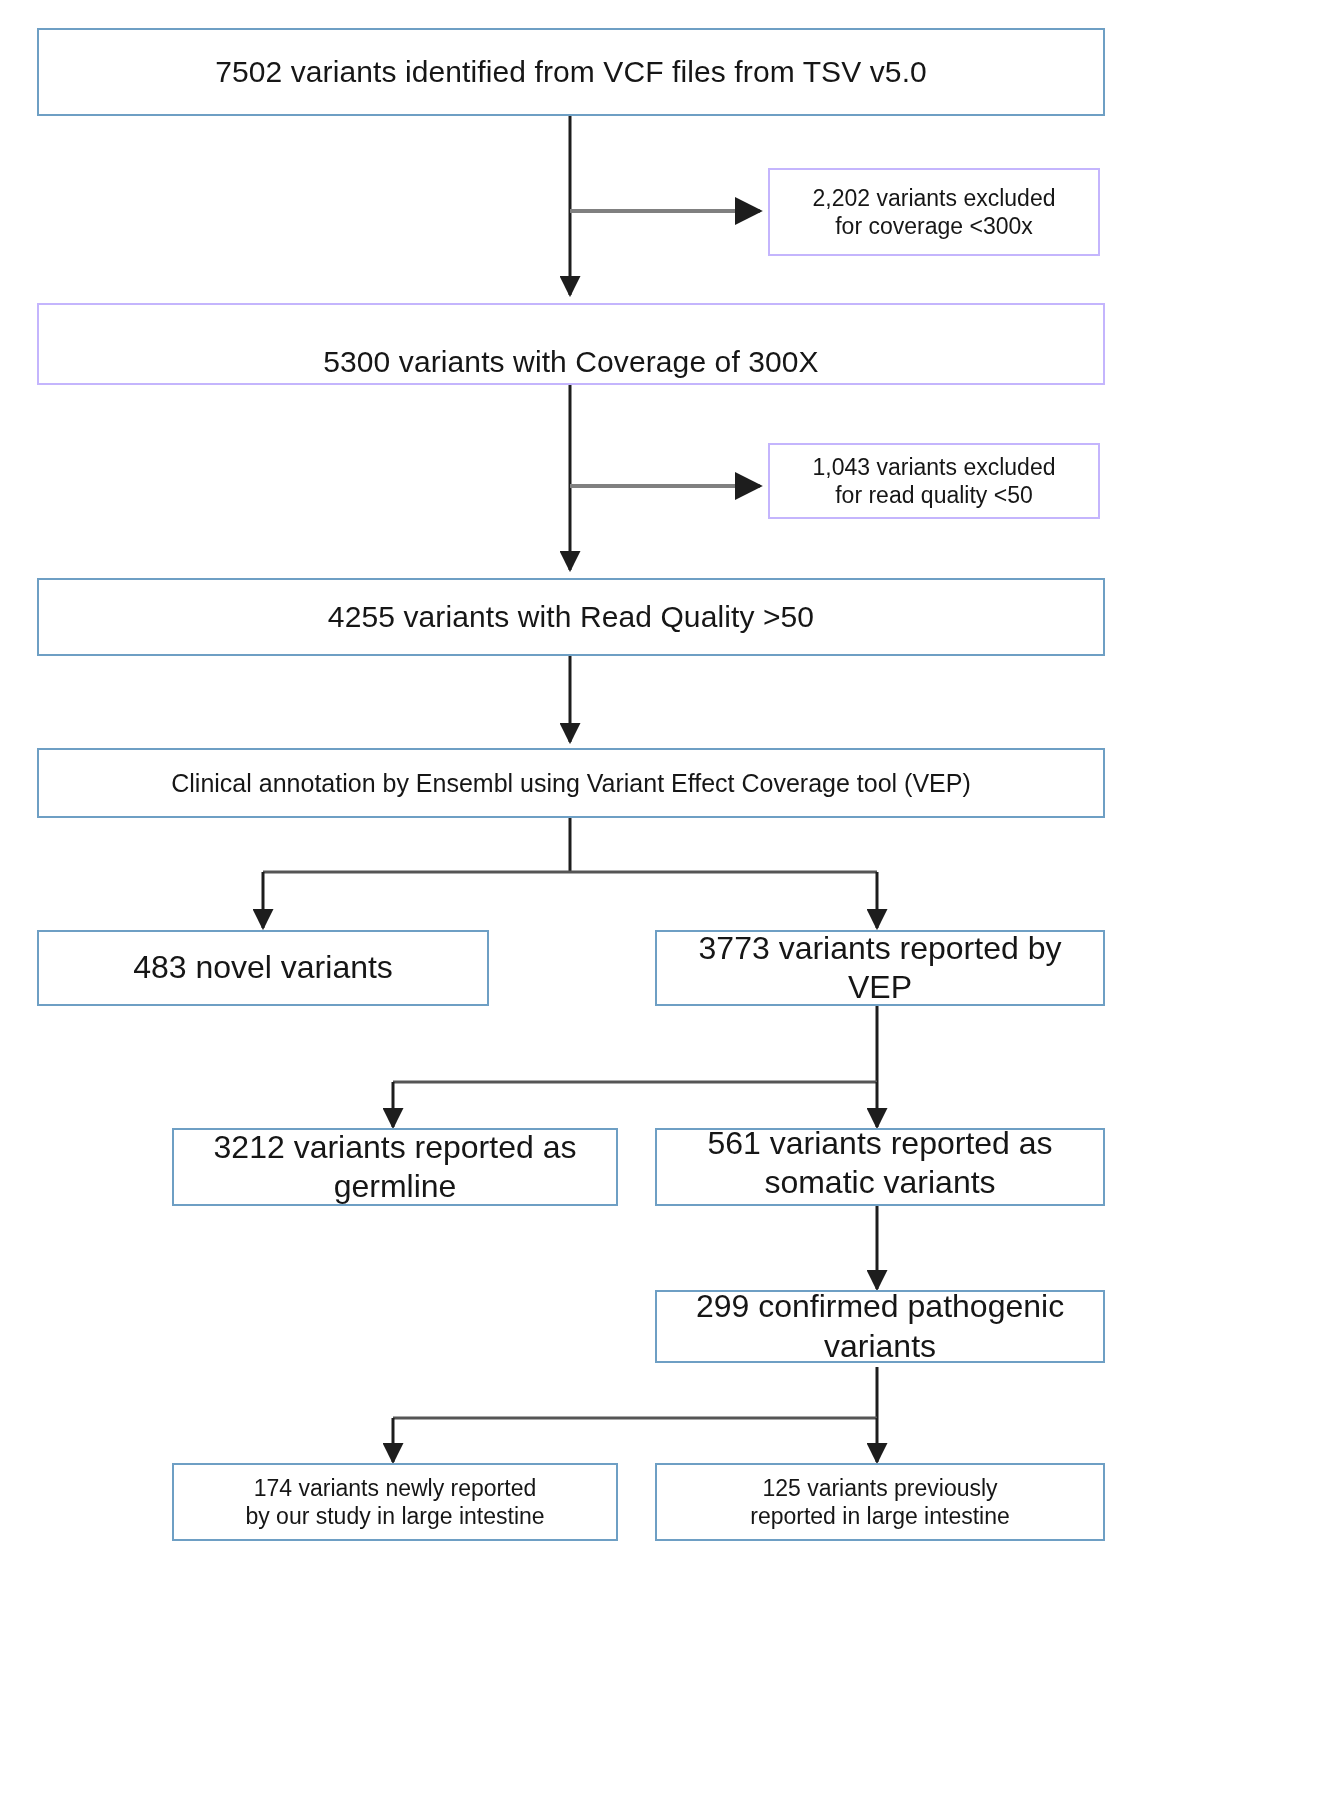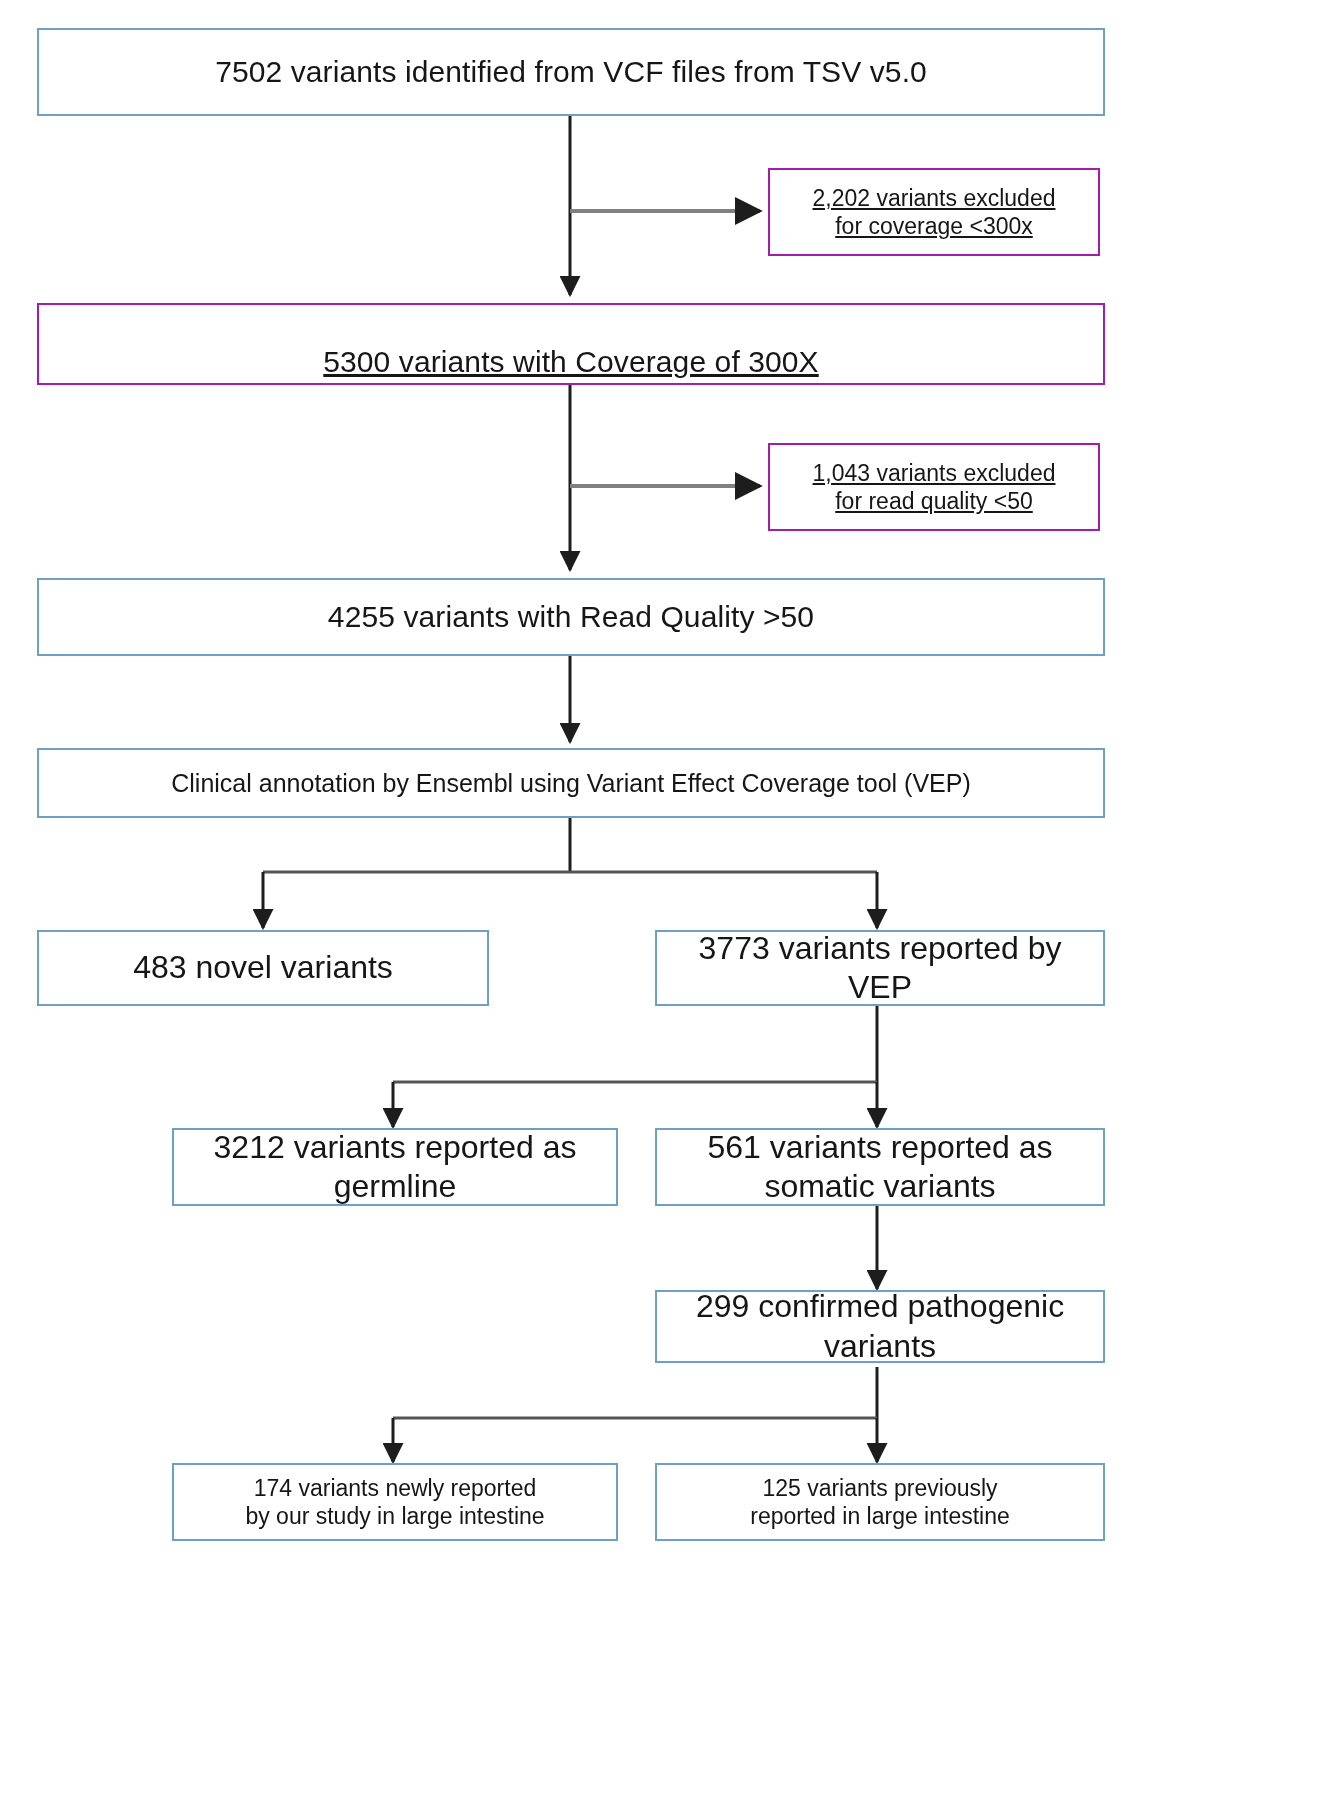--- a/index.html
+++ b/index.html
@@ -27,22 +27,21 @@
     justify-content: center;
     text-align: center;
     line-height: 1.22;
     color: #161616;
     padding: 2px 12px;
   }
   .node.blue {
     border: 2px solid #6E9FC4;
   }
   .node.dark {
-    border: 2px solid #a21caf;
-    text-decoration: underline;
+    border: 2px solid #c4b5fd;
   }
   .node .txt {
     display: block;
     white-space: pre-line;
   }
   .size-lg .txt { font-size: 30px; letter-spacing: 0.1px; }
   .size-md .txt { font-size: 25px; }
   .size-sm .txt { font-size: 32px; }
   .size-xs .txt { font-size: 23px; }
 
@@ -104,21 +103,21 @@
 
   <div class="node dark size-xs" style="left:768px; top:168px; width:332px; height:88px;">
     <span class="txt">2,202  variants excluded
 for coverage &lt;300x</span>
   </div>
 
   <div class="node dark size-lg" style="left:37px; top:303px; width:1068px; height:82px;align-items:flex-end;">
     <span class="txt">5300 variants with Coverage of 300X</span>
   </div>
 
-  <div class="node dark size-xs" style="left:768px; top:443px; width:332px; height:88px;">
+  <div class="node dark size-xs" style="left:768px; top:443px; width:332px; height:76px;">
     <span class="txt">1,043  variants excluded
 for read quality &lt;50</span>
   </div>
 
   <div class="node blue size-lg" style="left:37px; top:578px; width:1068px; height:78px;">
     <span class="txt">4255 variants with Read Quality &gt;50</span>
   </div>
 
   <div class="node blue size-md" style="left:37px; top:748px; width:1068px; height:70px;">
     <span class="txt">Clinical annotation by Ensembl using Variant Effect Coverage tool (VEP)</span>
@@ -130,21 +129,21 @@
 
   <div class="node blue size-sm" style="left:655px; top:930px; width:450px; height:76px;">
     <span class="txt">3773 variants reported  by VEP</span>
   </div>
 
   <div class="node blue size-sm" style="left:172px; top:1128px; width:446px; height:78px;">
     <span class="txt">3212 variants reported  as
 germline</span>
   </div>
 
-  <div class="node blue size-sm" style="left:655px; top:1128px; width:450px; height:78px;">
+  <div class="node blue size-sm" style="left:655px; top:1128px; width:450px; height:78px;align-items:flex-end;">
     <span class="txt">561 variants reported  as
 somatic variants</span>
   </div>
 
   <div class="node blue size-sm" style="left:655px; top:1290px; width:450px; height:73px;">
     <span class="txt">299 confirmed pathogenic
 variants</span>
   </div>
 
   <div class="node blue size-xs" style="left:172px; top:1463px; width:446px; height:78px;">

